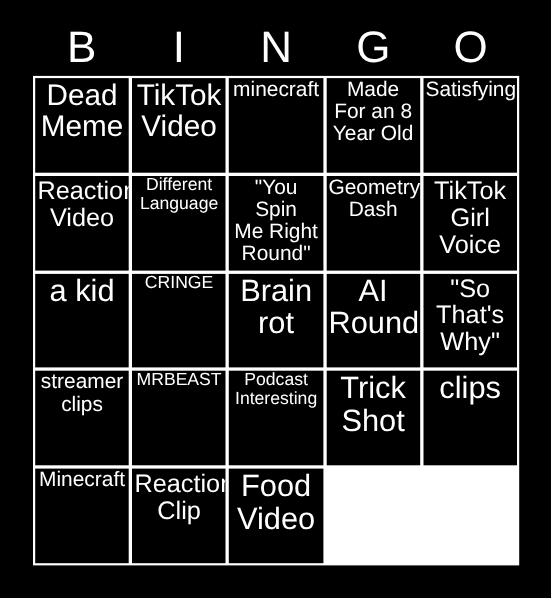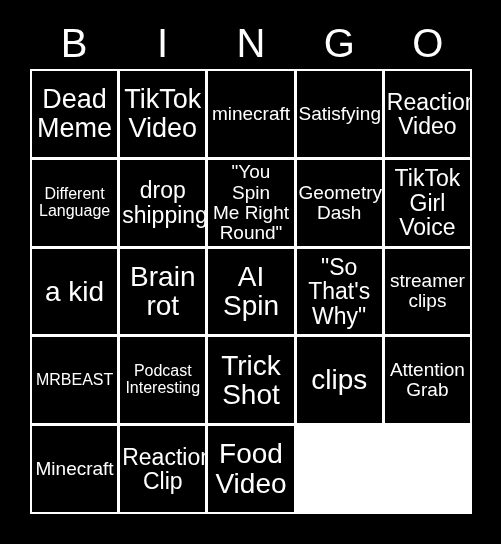--- a/index.html
+++ b/index.html
@@ -51,21 +51,20 @@
     grid-template-columns: repeat(5, 1fr);
     grid-template-rows: repeat(5, 1fr);
     background: #ffffff;
     gap: 3px;
     padding: 2px;
     box-sizing: border-box;
   }
   .cell {
     background: #000000;
     display: flex;
-    align-items: center;
     justify-content: center;
     text-align: center;
     overflow: hidden;
     padding: 1px 2px;
     box-sizing: border-box;
   }
   .cell-text {
     display: block;
     width: 100%;
     color: #ffffff;
@@ -99,60 +98,64 @@
 Meme</span>
       </div>
     <div class="cell fs-xl">
         <span class="cell-text">TikTok
 Video</span>
       </div>
     <div class="cell fs-md">
         <span class="cell-text">minecraft</span>
       </div>
     <div class="cell fs-md">
+        <span class="cell-text">Made
+For an 8
+Year Old</span>
+      </div>
+    <div class="cell fs-md">
         <span class="cell-text">Satisfying</span>
       </div>
 
     <div class="cell fs-lg">
         <span class="cell-text">Reaction
 Video</span>
       </div>
     <div class="cell fs-sm">
         <span class="cell-text">Different
 Language</span>
-      </div>
-    <div class="cell fs-lg">
-        <span class="cell-text">drop
-shipping</span>
       </div>
     <div class="cell fs-md">
         <span class="cell-text">"You Spin
 Me Right
 Round"</span>
       </div>
     <div class="cell fs-md">
         <span class="cell-text">Geometry
 Dash</span>
       </div>
 
     <div class="cell fs-lg">
         <span class="cell-text">TikTok
 Girl
 Voice</span>
       </div>
     <div class="cell fs-xxl">
         <span class="cell-text">a kid</span>
       </div>
+    <div class="cell fs-sm">
+        <span class="cell-text">CRINGE</span>
+      </div>
     <div class="cell fs-xxl">
         <span class="cell-text">Brain
 rot</span>
       </div>
     <div class="cell fs-xxl">
         <span class="cell-text">AI
-Spin</span>
+Round</span>
       </div>
 
     <div class="cell fs-lg">
         <span class="cell-text">"So
 That's
 Why"</span>
       </div>
     <div class="cell fs-md">
         <span class="cell-text">streamer
 clips</span>
@@ -166,24 +169,20 @@
       </div>
     <div class="cell fs-xxl">
         <span class="cell-text">Trick
 Shot</span>
       </div>
 
     <div class="cell fs-xxl">
         <span class="cell-text">clips</span>
       </div>
     <div class="cell fs-md">
-        <span class="cell-text">Attention
-Grab</span>
-      </div>
-    <div class="cell fs-md">
         <span class="cell-text">Minecraft</span>
       </div>
     <div class="cell fs-lg">
         <span class="cell-text">Reaction
 Clip</span>
       </div>
     <div class="cell fs-xxl">
         <span class="cell-text">Food
 Video</span>
       </div>

